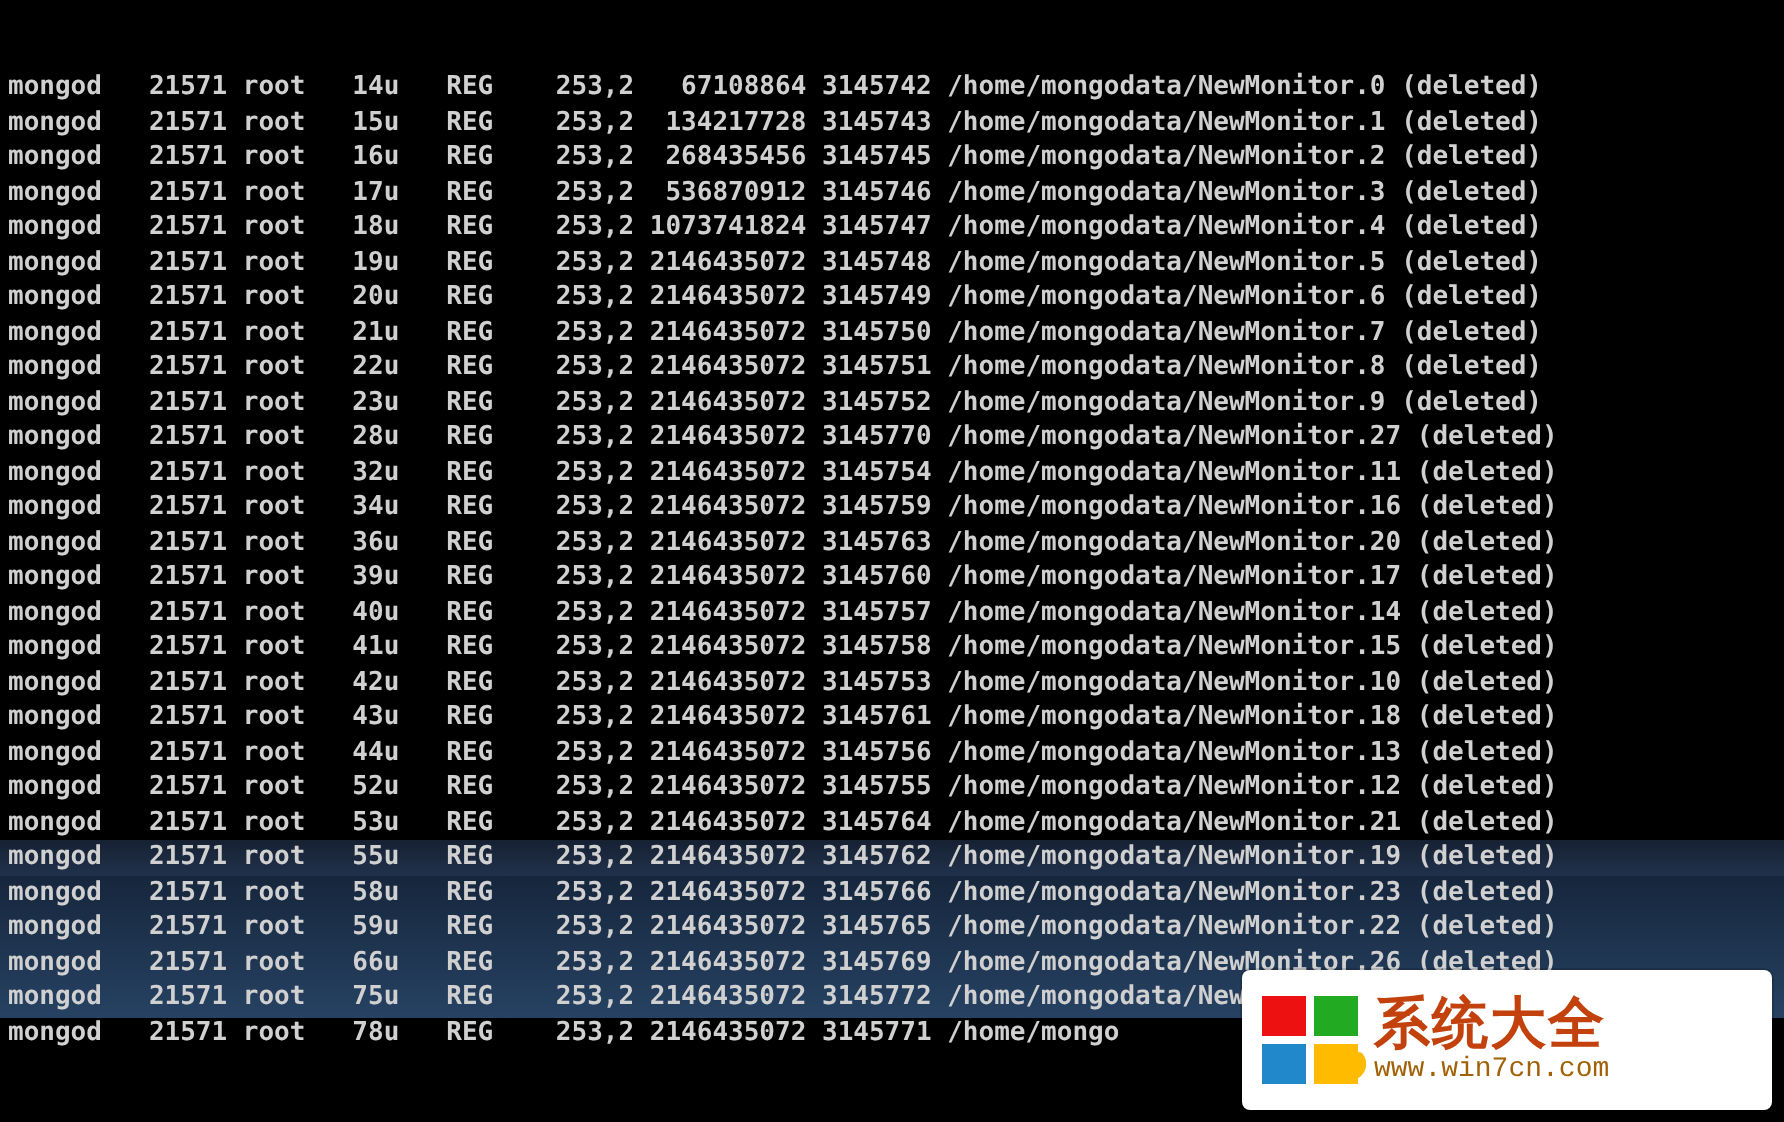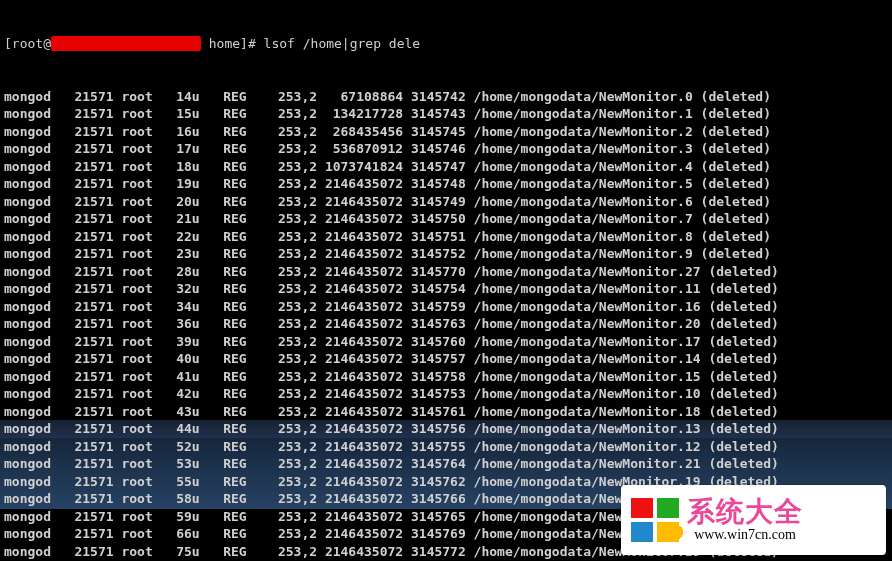--- a/index.html
+++ b/index.html
@@ -71,39 +71,38 @@
     width: 20px;
     height: 20px;
     border-radius: 50%;
     background: radial-gradient(circle at 30% 30%, #fb0 40%, transparent 42%);
   }
   .wm-text { display: flex; flex-direction: column; line-height: 1.05; }
   .wm-title {
     font-family: "Microsoft YaHei", sans-serif;
     font-size: 28px;
     font-weight: 700;
-    color: #ec4899;
+    color: #c2410c;
     letter-spacing: 1px;
   }
   .wm-url {
-    font-family: Liberation Serif, serif;
+    font-family: Liberation Mono, monospace;
     font-size: 14px;
-    color: #000000;
-    text-align: center;
+    color: #a16207;
+    text-align: left;
     margin-top: 2px;
   }
 </style>
 </head>
 <body>
 
 <div class="bg-artifact row24"></div>
 <div class="bg-artifact row25"></div>
 
 <div class="term">
-  <div class="prompt-line"><span>[root@</span><span class="redact"></span><span> home]# </span><span>lsof /home|grep dele</span></div>
   <div id="rows"><div class="row">mongod   21571 root   14u   REG    253,2   67108864 3145742 /home/mongodata/NewMonitor.0 (deleted)</div><div class="row">mongod   21571 root   15u   REG    253,2  134217728 3145743 /home/mongodata/NewMonitor.1 (deleted)</div><div class="row">mongod   21571 root   16u   REG    253,2  268435456 3145745 /home/mongodata/NewMonitor.2 (deleted)</div><div class="row">mongod   21571 root   17u   REG    253,2  536870912 3145746 /home/mongodata/NewMonitor.3 (deleted)</div><div class="row">mongod   21571 root   18u   REG    253,2 1073741824 3145747 /home/mongodata/NewMonitor.4 (deleted)</div><div class="row">mongod   21571 root   19u   REG    253,2 2146435072 3145748 /home/mongodata/NewMonitor.5 (deleted)</div><div class="row">mongod   21571 root   20u   REG    253,2 2146435072 3145749 /home/mongodata/NewMonitor.6 (deleted)</div><div class="row">mongod   21571 root   21u   REG    253,2 2146435072 3145750 /home/mongodata/NewMonitor.7 (deleted)</div><div class="row">mongod   21571 root   22u   REG    253,2 2146435072 3145751 /home/mongodata/NewMonitor.8 (deleted)</div><div class="row">mongod   21571 root   23u   REG    253,2 2146435072 3145752 /home/mongodata/NewMonitor.9 (deleted)</div><div class="row">mongod   21571 root   28u   REG    253,2 2146435072 3145770 /home/mongodata/NewMonitor.27 (deleted)</div><div class="row">mongod   21571 root   32u   REG    253,2 2146435072 3145754 /home/mongodata/NewMonitor.11 (deleted)</div><div class="row">mongod   21571 root   34u   REG    253,2 2146435072 3145759 /home/mongodata/NewMonitor.16 (deleted)</div><div class="row">mongod   21571 root   36u   REG    253,2 2146435072 3145763 /home/mongodata/NewMonitor.20 (deleted)</div><div class="row">mongod   21571 root   39u   REG    253,2 2146435072 3145760 /home/mongodata/NewMonitor.17 (deleted)</div><div class="row">mongod   21571 root   40u   REG    253,2 2146435072 3145757 /home/mongodata/NewMonitor.14 (deleted)</div><div class="row">mongod   21571 root   41u   REG    253,2 2146435072 3145758 /home/mongodata/NewMonitor.15 (deleted)</div><div class="row">mongod   21571 root   42u   REG    253,2 2146435072 3145753 /home/mongodata/NewMonitor.10 (deleted)</div><div class="row">mongod   21571 root   43u   REG    253,2 2146435072 3145761 /home/mongodata/NewMonitor.18 (deleted)</div><div class="row">mongod   21571 root   44u   REG    253,2 2146435072 3145756 /home/mongodata/NewMonitor.13 (deleted)</div><div class="row">mongod   21571 root   52u   REG    253,2 2146435072 3145755 /home/mongodata/NewMonitor.12 (deleted)</div><div class="row">mongod   21571 root   53u   REG    253,2 2146435072 3145764 /home/mongodata/NewMonitor.21 (deleted)</div><div class="row">mongod   21571 root   55u   REG    253,2 2146435072 3145762 /home/mongodata/NewMonitor.19 (deleted)</div><div class="row">mongod   21571 root   58u   REG    253,2 2146435072 3145766 /home/mongodata/NewMonitor.23 (deleted)</div><div class="row">mongod   21571 root   59u   REG    253,2 2146435072 3145765 /home/mongodata/NewMonitor.22 (deleted)</div><div class="row">mongod   21571 root   66u   REG    253,2 2146435072 3145769 /home/mongodata/NewMonitor.26 (deleted)</div><div class="row">mongod   21571 root   75u   REG    253,2 2146435072 3145772 /home/mongodata/NewMonitor.29 (deleted)</div><div class="row">mongod   21571 root   78u   REG    253,2 2146435072 3145771 /home/mongo</div></div>
 </div>
 
 <div class="watermark">
   <div class="flag">
     <div class="q q1"></div>
       <div class="q q2"></div>
       <div class="q q3"></div>
       <div class="q q4"></div>
     <div class="wave"></div>

